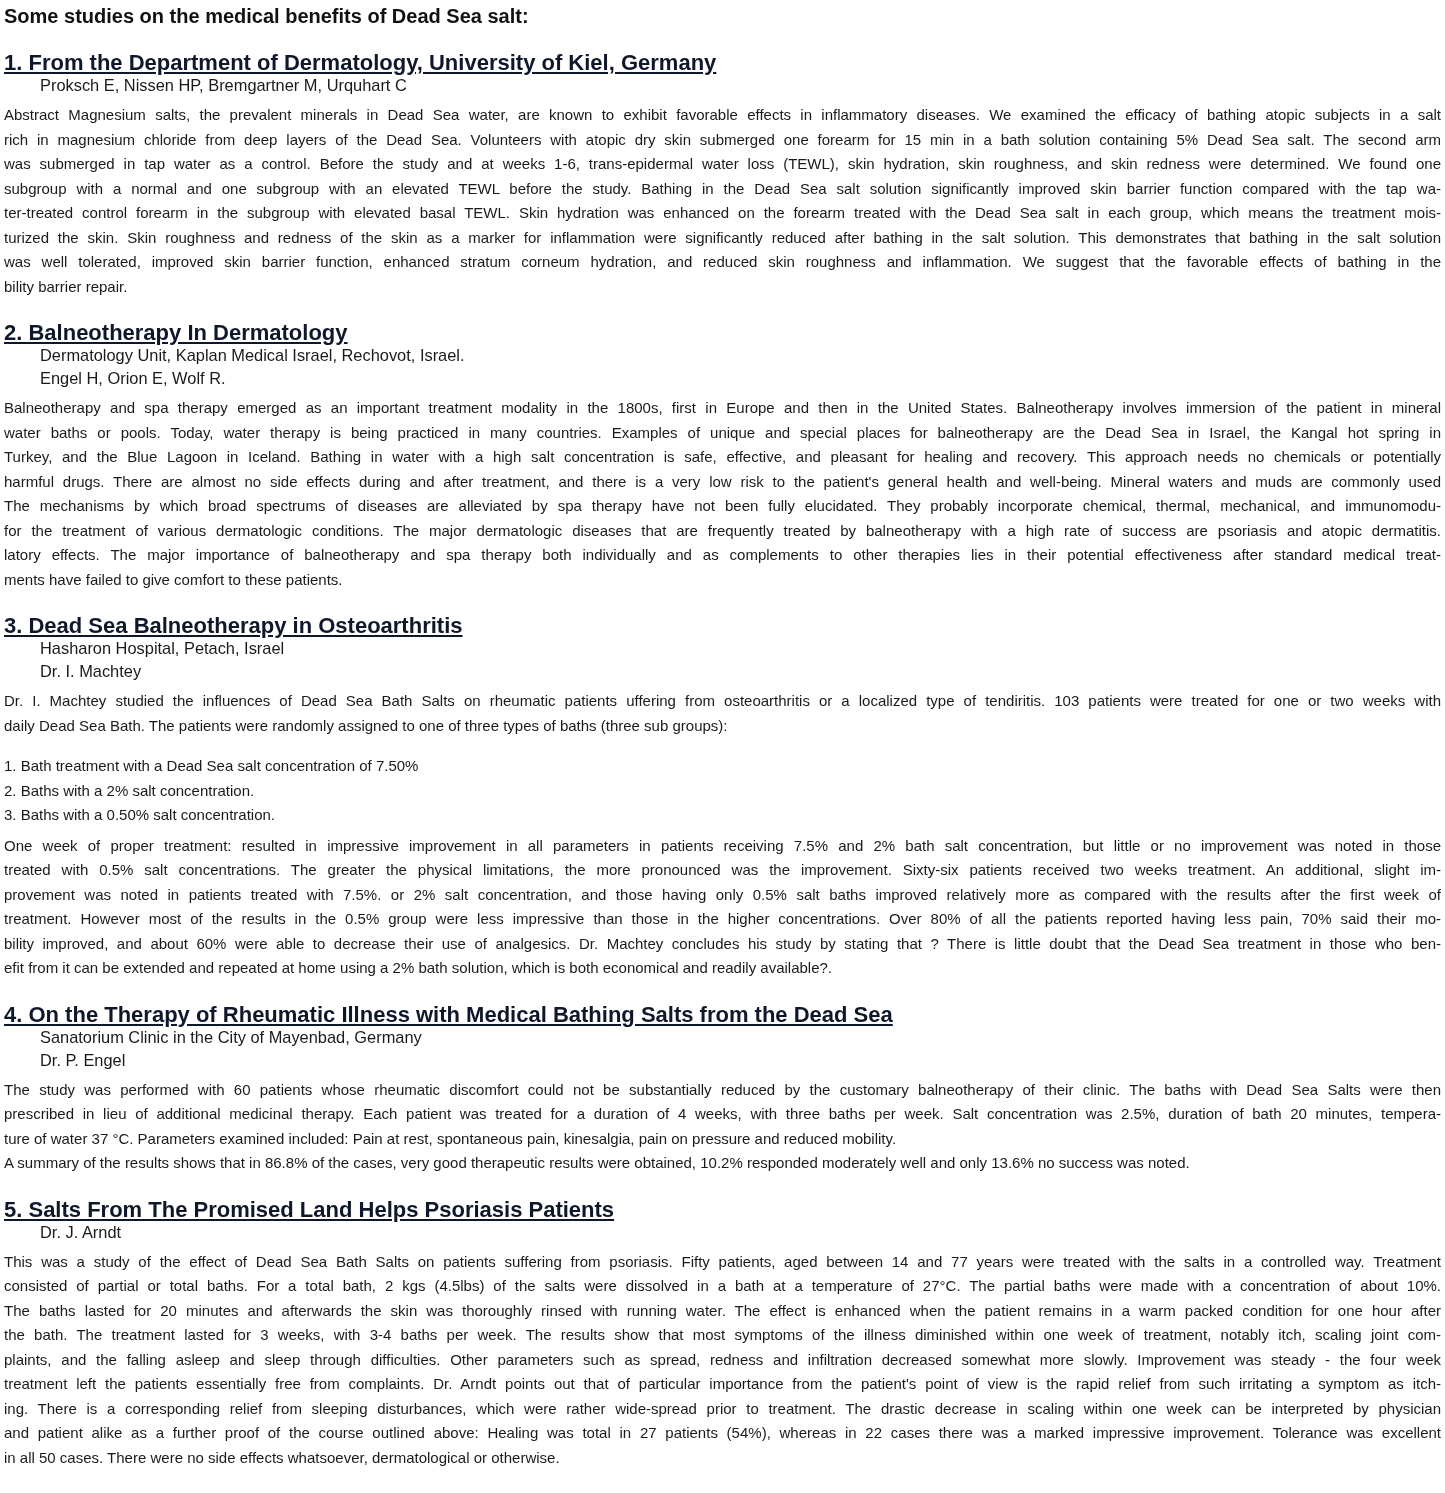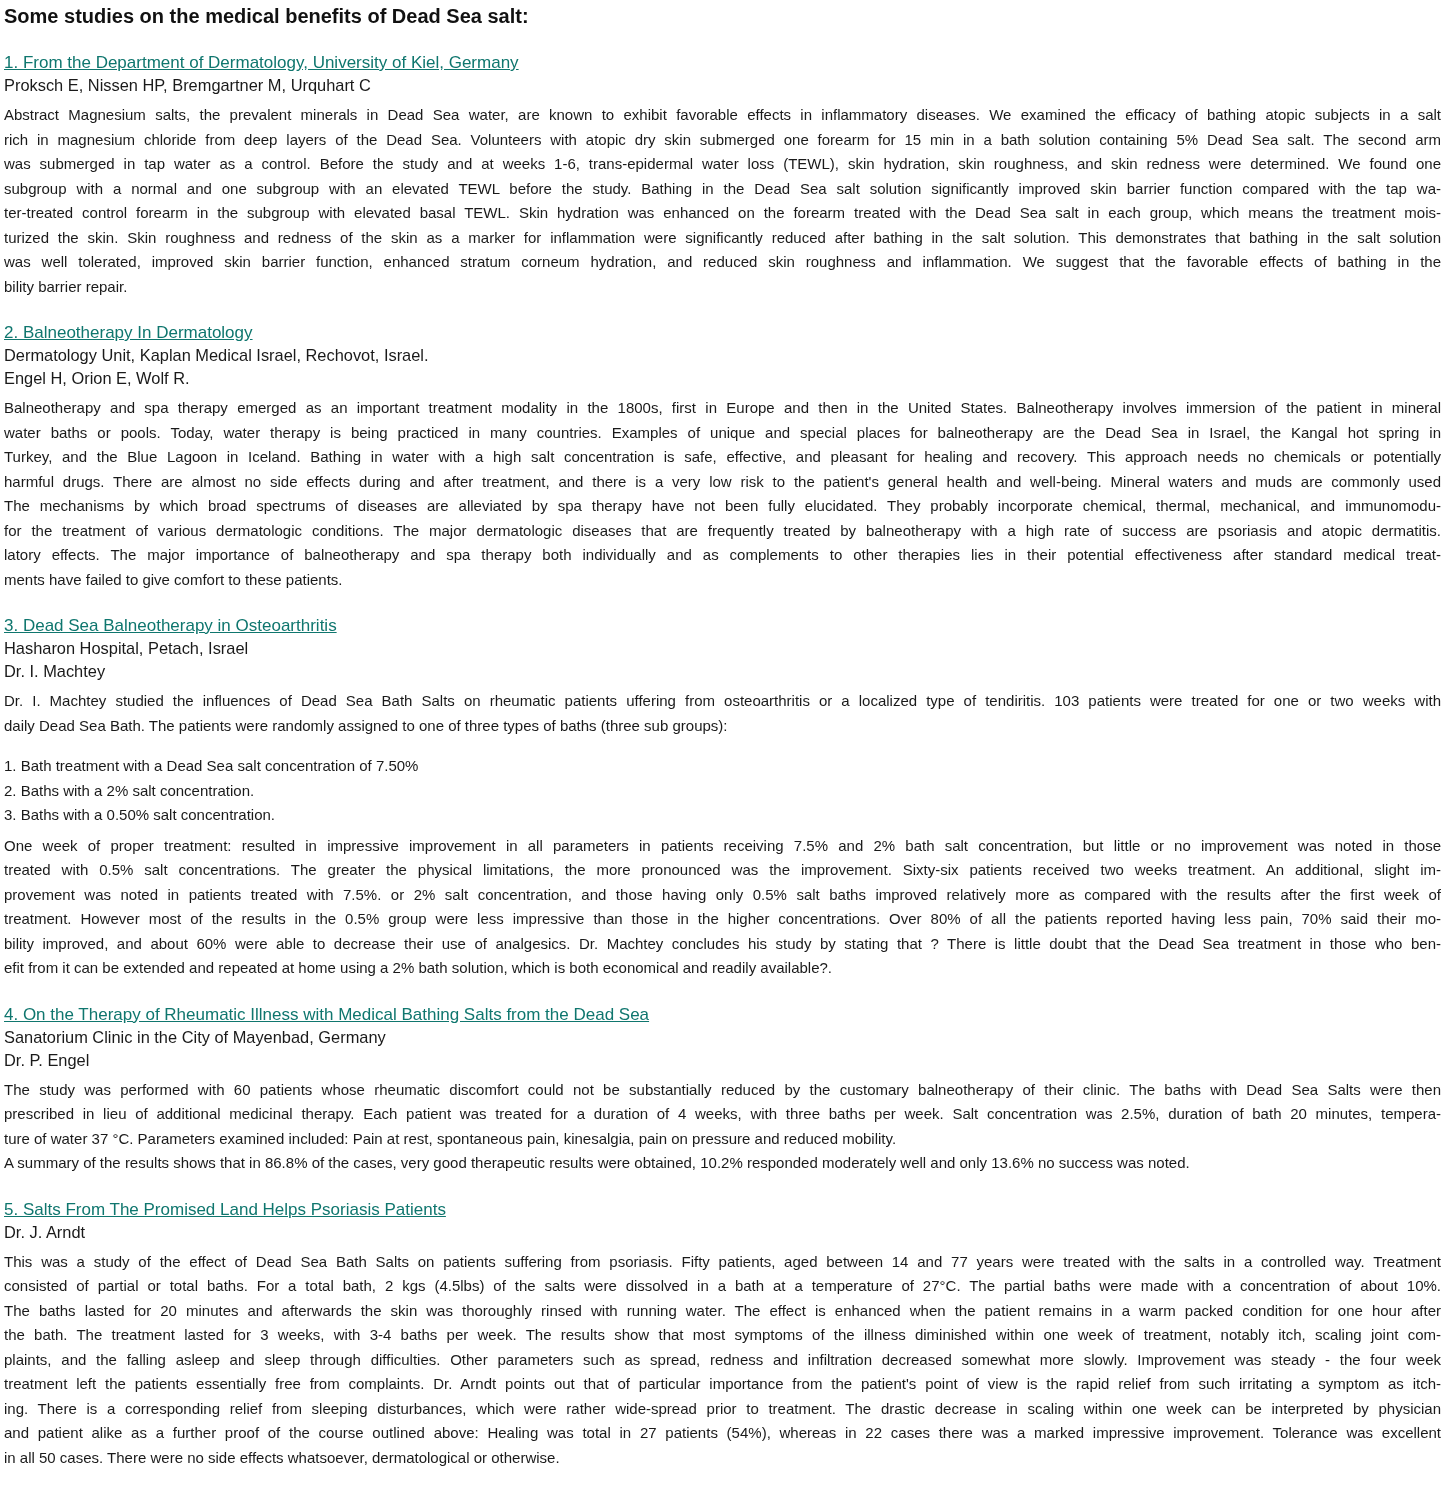--- a/index.html
+++ b/index.html
@@ -21,29 +21,30 @@
     font-size: 20px;
     font-weight: bold;
     color: #111;
     line-height: 26px;
     margin: 0 0 21px 0;
   }
   .section {
     margin-top: 22px;
   }
   .heading {
-    font-size: 17px;
-    font-weight: normal;
-    color: #0f766e;
+    font-size: 22px;
+    font-weight: bold;
+    color: #0f172a;
     text-decoration: underline;
     line-height: 23px;
   }
   .meta-line {
     font-size: 16.4px;
     line-height: 23px;
+    margin-left: 36px;
   }
   .block {
     margin-top: 6px;
   }
   .block.wide {
     margin-top: 16px;
   }
   .block.tight {
     margin-top: 0;
   }

